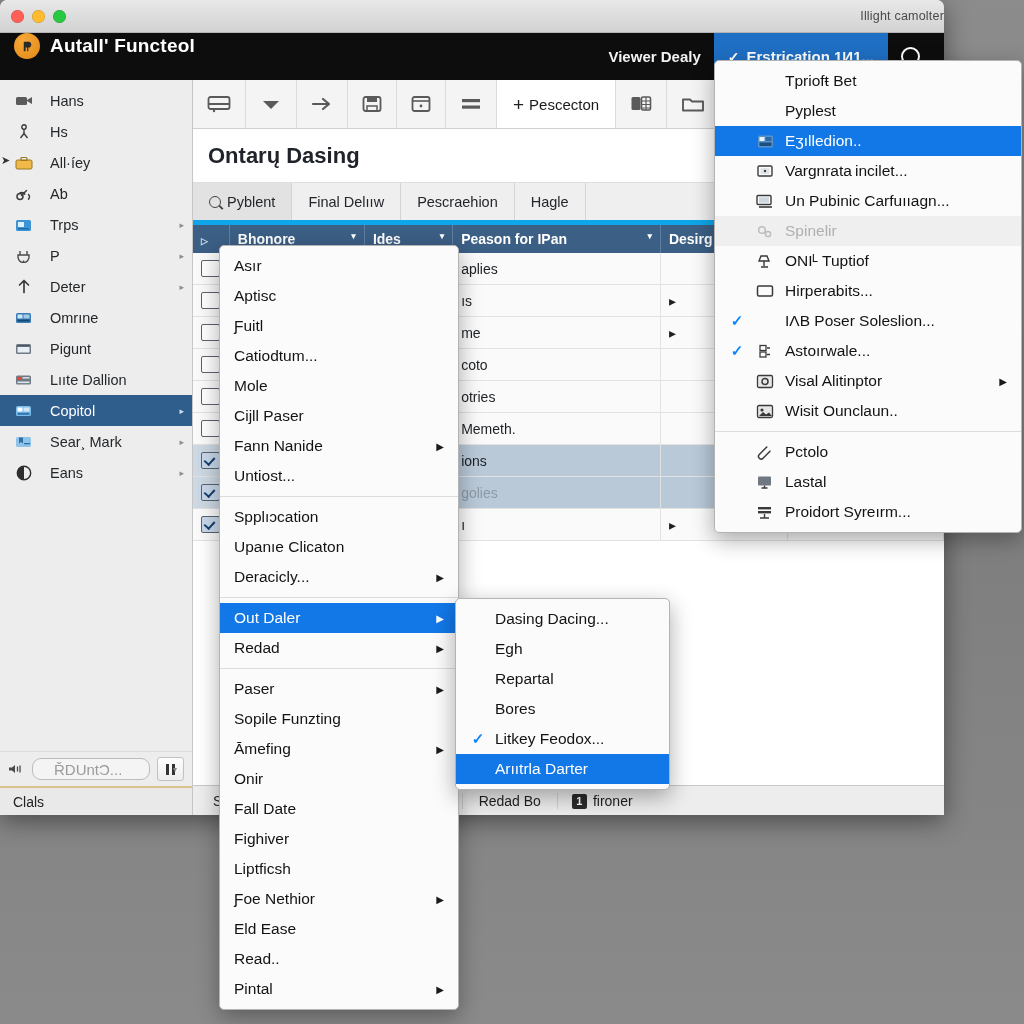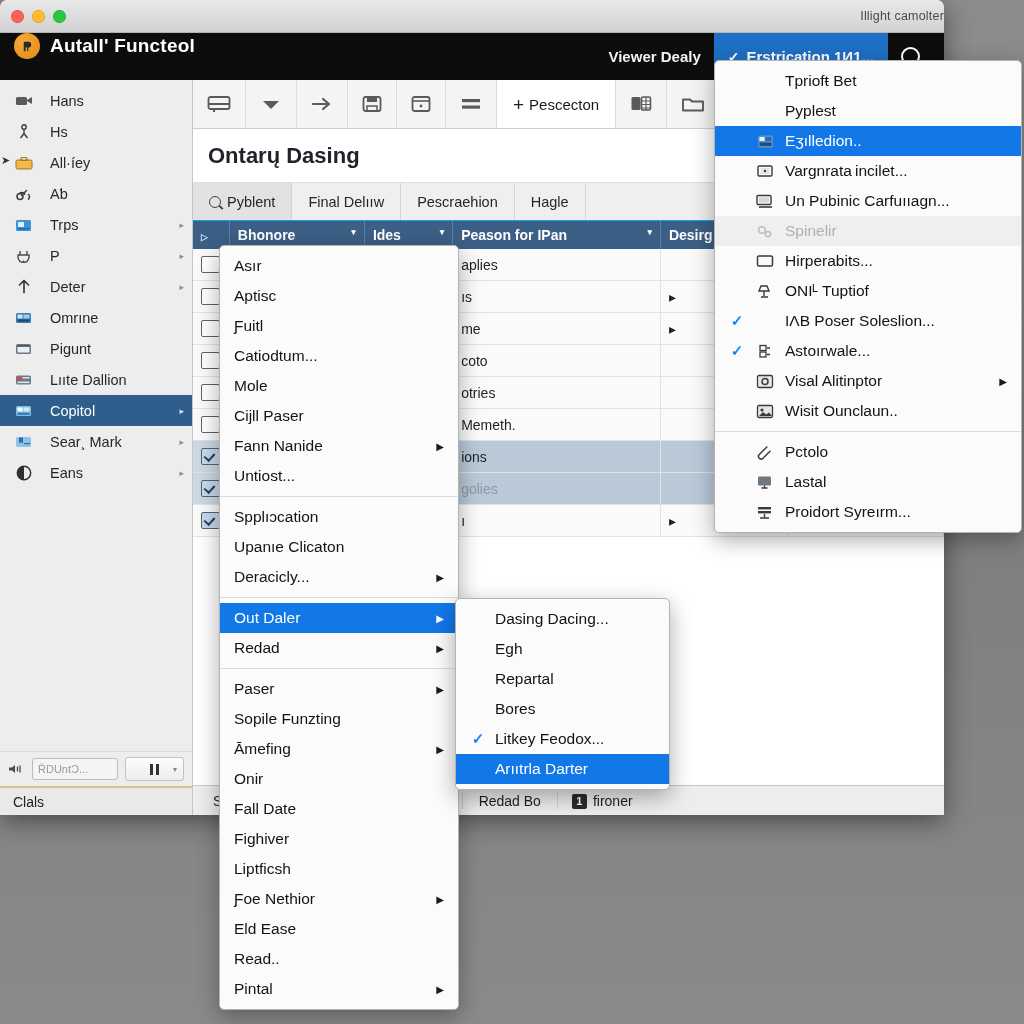--- a/index.html
+++ b/index.html
@@ -80,23 +80,23 @@
   .side-item.selected .side-arrow{color:#cfe0f0;}
   .side-cursor{position:absolute;left:1px;top:7px;font-size:11px;color:#333;}
 
   .side-spacer{flex:1;}
   .player{
     height:34px;border-top:1px solid #dcdcdc;display:flex;align-items:center;
     gap:7px;padding:0 8px;
   }
   .spk{font-size:13px;color:#555;}
   .track{
-    flex:0 0 74px;height:20px;border:1px solid #bcbcbc;border-radius:3px;
-    background:#f4f4f4;font-size:11px;color:#9a9a9a;
-    display:flex;align-items:center;padding:0 5px;overflow:hidden;white-space:nowrap;
+    flex:0 0 74px;height:20px;border:1px solid #bcbcbc;border-radius:9px;
+    background:#f4f4f4;font-size:15px;color:#9a9a9a;
+    display:flex;align-items:center;padding:0 21px;overflow:hidden;white-space:nowrap;
   }
   .pbtn{
     flex:1;height:22px;border:1px solid #c2c2c2;border-radius:3px;background:linear-gradient(180deg,#fdfdfd,#ededed);
     display:flex;align-items:center;justify-content:center;position:relative;
   }
   .pause{display:flex;gap:3px;}
   .pause i{width:3px;height:11px;background:#333;display:block;}
   .pcaret{position:absolute;right:6px;font-size:8px;color:#888;}
   .statusband{
     height:28px;background:#e9e9e9;border-top:2px solid #d8c48a;
@@ -122,21 +122,21 @@
   .plus{font-size:19px;line-height:1;color:#222;}
   .tb-flex{flex:1;}
 
   .pagehdr{
     height:53px;display:flex;align-items:center;padding-left:15px;
     background:#fff;border-bottom:1px solid #dedede;
   }
   .pagetitle{font-size:22px;font-weight:bold;color:#20232a;}
 
   .tabbar{
-    height:37px;background:#efefef;border-bottom:1px solid #0ea5e9;
+    height:37px;background:#efefef;border-bottom:5px solid #0ea5e9;
     display:flex;align-items:stretch;
   }
   .tab{
     display:flex;align-items:center;gap:6px;padding:0 16px;font-size:14.5px;color:#23262b;
     border-right:1px solid #d4d4d4;
   }
   .tab.active{background:#e2e2e2;}
   .tab .mini-mag{width:10px;height:10px;border:1.6px solid #444;border-radius:50%;position:relative;display:inline-block;}
   .tab .mini-mag:after{content:"";position:absolute;width:1.6px;height:5px;background:#444;right:-2px;bottom:-3px;transform:rotate(-45deg);}
   .tab-rest{flex:1;border-right:none;}
@@ -701,35 +701,35 @@
         <svg width="18" height="15" viewBox="0 0 18 15">
             <circle cx="6" cy="6" r="3.3" fill="none" stroke="#bdbdbd" stroke-width="1.5"></circle>
             <circle cx="12" cy="10" r="2.6" fill="none" stroke="#bdbdbd" stroke-width="1.5"></circle>
           </svg>
       </span>
       <span class="mlabel">Spinelir</span>
     </div>
     <div class="mi">
       <span class="mcheck blank">✓</span>
       <span class="mico">
-        <svg width="18" height="14" viewBox="0 0 18 14">
-            <rect x="1.5" y="2" width="15" height="10" rx="1.5" fill="none" stroke="#3a3a3a" stroke-width="1.5"></rect>
-          </svg>
-      </span>
-      <span class="mlabel">Hirperabits...</span>
-    </div>
-    <div class="mi">
-      <span class="mcheck blank">✓</span>
-      <span class="mico">
         <svg width="18" height="15" viewBox="0 0 18 15">
             <path d="M5 2h6l2 5H3z" fill="none" stroke="#3a3a3a" stroke-width="1.4"></path>
             <path d="M8 7v5M5 13h7" stroke="#3a3a3a" stroke-width="1.4"></path>
           </svg>
       </span>
       <span class="mlabel">ONIᴸ Tuptiof</span>
+    </div>
+    <div class="mi">
+      <span class="mcheck blank">✓</span>
+      <span class="mico">
+        <svg width="18" height="14" viewBox="0 0 18 14">
+            <rect x="1.5" y="2" width="15" height="10" rx="1.5" fill="none" stroke="#3a3a3a" stroke-width="1.5"></rect>
+          </svg>
+      </span>
+      <span class="mlabel">Hirperabits...</span>
     </div>
     <div class="mi">
       <span class="mcheck">✓</span>
       <span class="mico"></span>
       <span class="mlabel">IɅB Poser Soleslion...</span>
     </div>
     <div class="mi">
       <span class="mcheck">✓</span>
       <span class="mico">
         <svg width="17" height="15" viewBox="0 0 17 15">

